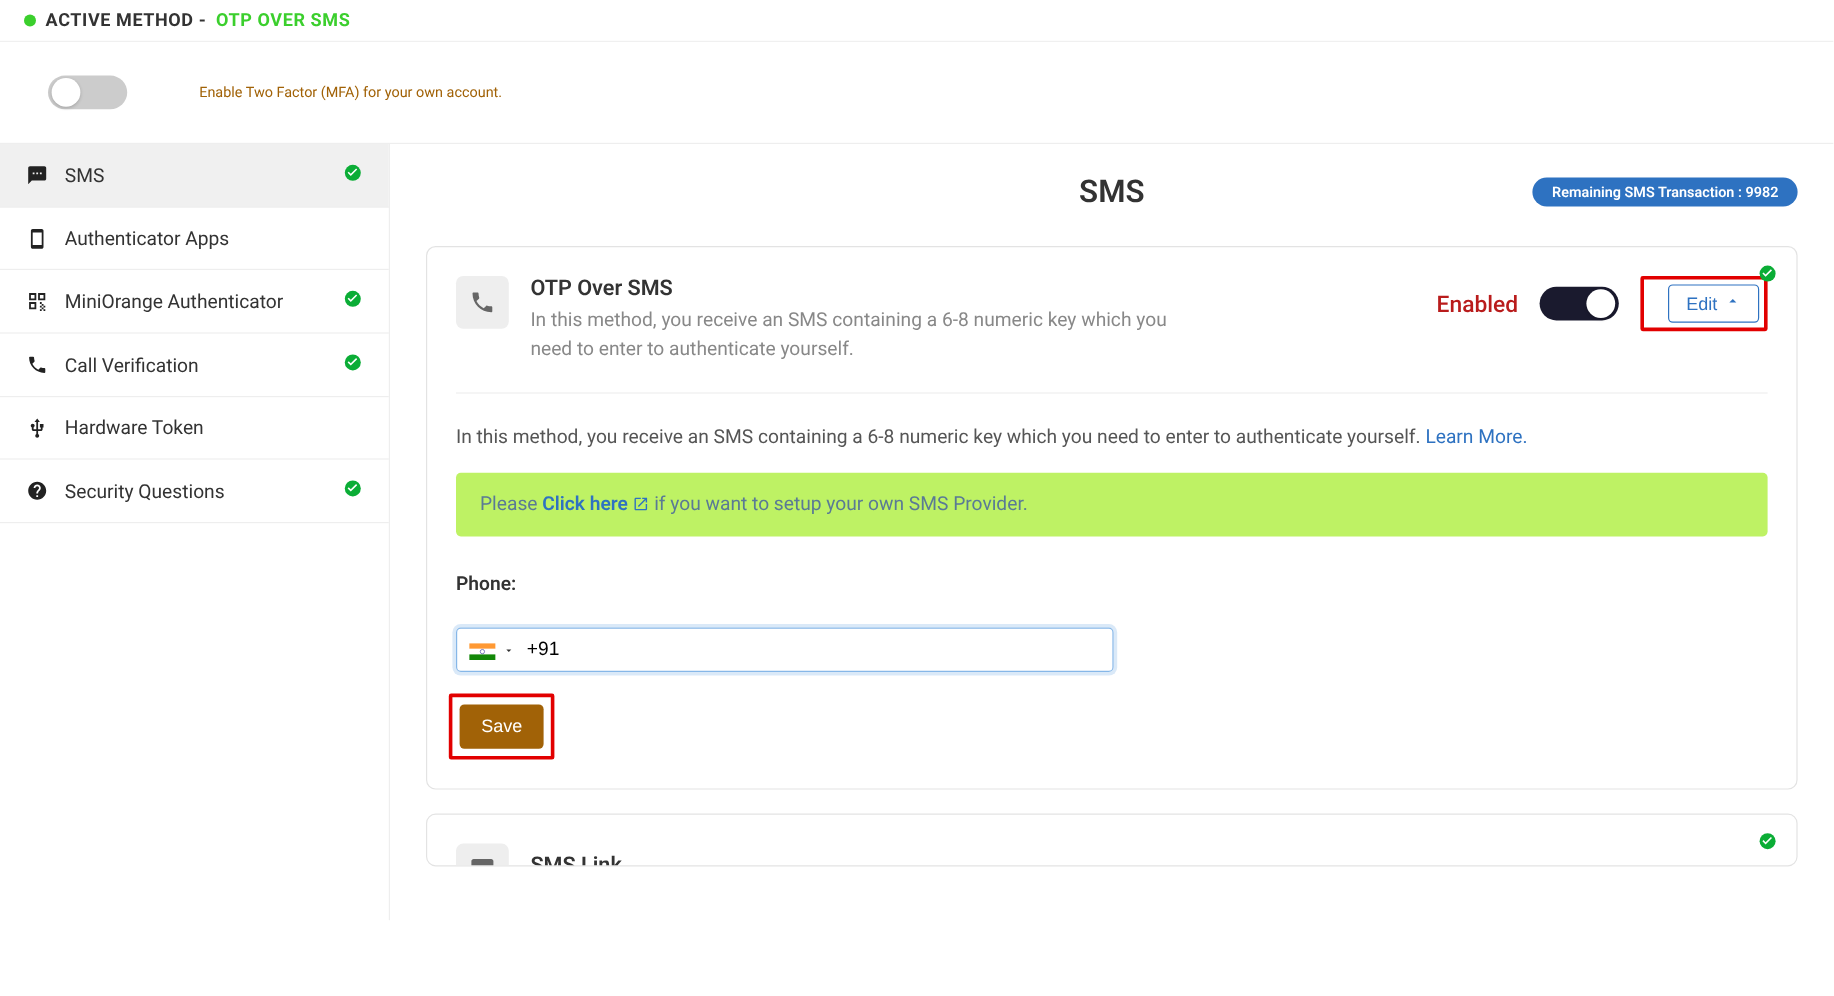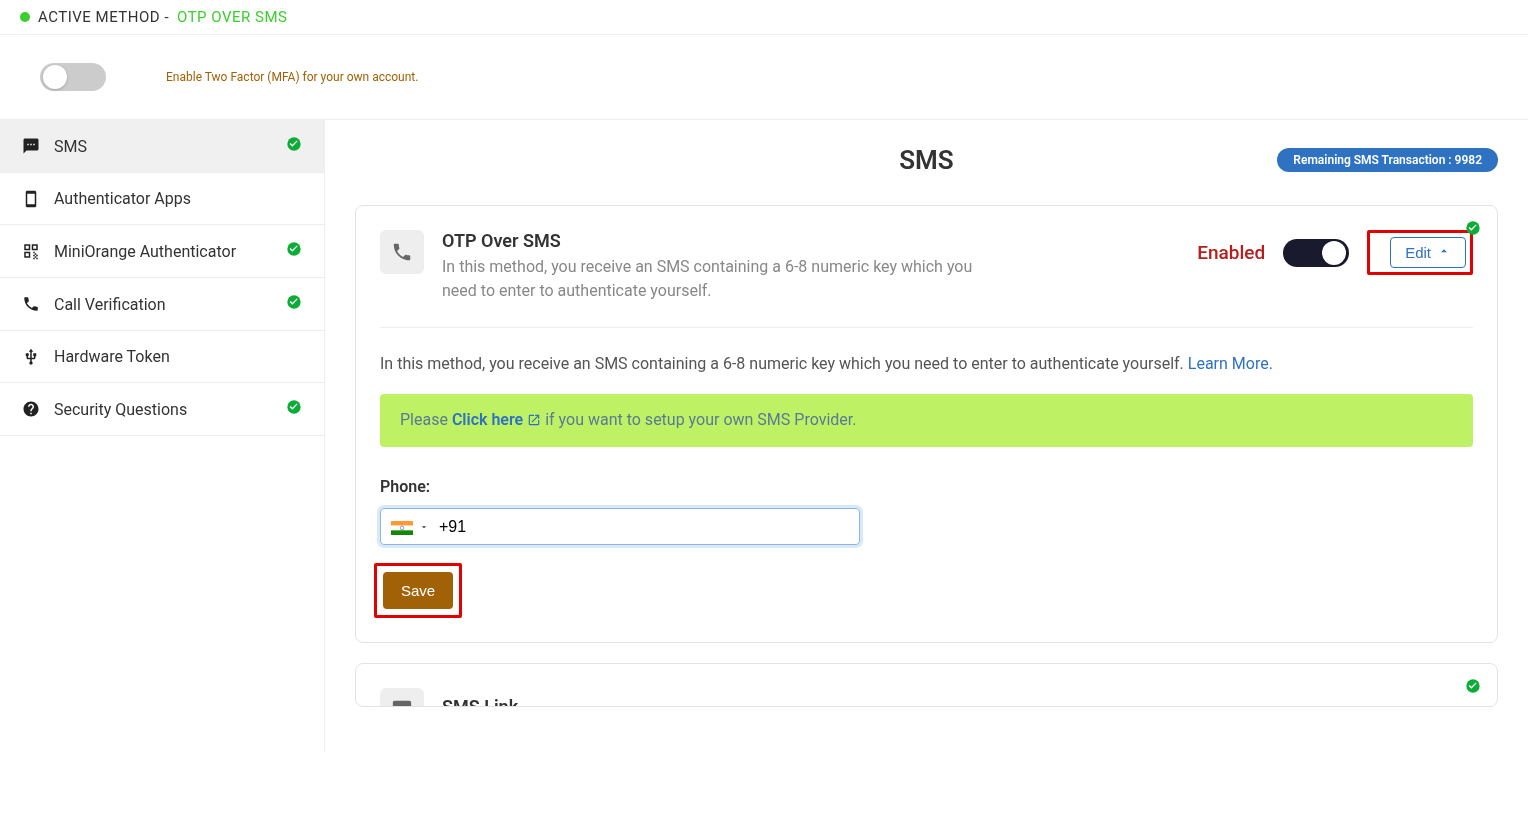--- a/index.html
+++ b/index.html
@@ -1,18 +1,18 @@
 <!DOCTYPE html>
 <html><head>
   <meta charset="utf-8">
   <style>
     * { box-sizing: border-box; margin: 0; padding: 0; }
     body { font-family: -apple-system, BlinkMacSystemFont, 'Segoe UI', Roboto, sans-serif; background: #fff; color: #333; }
     
-    .top-bar { padding: 8px 20px; border-bottom: 1px solid #f0f0f0; display: flex; align-items: center; gap: 8px; font-weight: 400; font-size: 15px; }
+    .top-bar { padding: 8px 20px; border-bottom: 1px solid #f0f0f0; display: flex; align-items: center; gap: 8px; font-weight: 700; font-size: 15px; }
     .status-dot { width: 10px; height: 10px; border-radius: 50%; background: #3BCF2D; }
     .active-method-label { color: #333; letter-spacing: 0.5px; }
     .active-method-value { color: #3BCF2D; letter-spacing: 0.5px; }
     
     .enable-section { padding: 28px 40px; display: flex; align-items: center; gap: 60px; border-bottom: 1px solid #eee; }
     
     .toggle-off { width: 66px; height: 28px; background: #ccc; border-radius: 14px; position: relative; cursor: pointer; }
     .toggle-off::after { content: ''; position: absolute; left: 3px; top: 2px; width: 24px; height: 24px; background: #fff; border-radius: 50%; box-shadow: 0 1px 3px rgba(0,0,0,0.2); }
     
     .toggle-on { width: 66px; height: 28px; background: #1a1a2e; border-radius: 14px; position: relative; cursor: pointer; }
@@ -45,22 +45,22 @@
     .edit-highlight { border: 3px solid #e20000; padding: 4px; border-radius: 2px; }
     
     .method-divider { border: none; border-top: 1px solid #eee; margin: 24px 0; }
     .method-body-text { font-size: 16px; color: #555; line-height: 1.5; margin-bottom: 18px; }
     .link { color: #2e72c1; cursor: pointer; }
     
     .info-banner { background: #bef264; border-radius: 4px; padding: 16px 20px; color: #5a7a95; font-size: 16px; margin-bottom: 30px; }
     .info-banner .link-bold { color: #2e72c1; font-weight: 600; cursor: pointer; }
     .ext-icon { display: inline-block; vertical-align: -2px; }
     
-    .form-label { font-weight: 600; font-size: 16px; color: #333; margin-bottom: 12px; display: block; }
-    .phone-input-wrap { display: flex; align-items: center; border: 1px solid #86b7e8; border-radius: 4px; width: 480px; padding: 8px 10px; gap: 10px; box-shadow: 0 0 0 3px rgba(134,183,232,0.3); margin-bottom: 18px; }
+    .form-label { font-weight: 600; font-size: 16px; color: #333; margin-bottom: 27px; display: block; }
+    .phone-input-wrap { display: flex; align-items: center; border: 1px solid #86b7e8; border-radius: 4px; width: 548px; padding: 8px 10px; gap: 10px; box-shadow: 0 0 0 3px rgba(134,183,232,0.3); margin-bottom: 18px; }
     .flag-select { display: flex; align-items: center; gap: 6px; cursor: pointer; }
     .flag { width: 22px; height: 14px; display: inline-block; }
     .phone-input { border: none; outline: none; font-size: 16px; flex: 1; }
     
     .save-highlight { display: inline-block; border: 3px solid #e20000; padding: 6px; border-radius: 2px; margin-left: -6px; }
     .save-button { background: #a16207; color: #fff; border: none; padding: 10px 18px; border-radius: 4px; font-size: 15px; font-weight: 500; cursor: pointer; }
     
     .mini-card .method-title { margin-top: 8px; }
   </style>
 </head>

